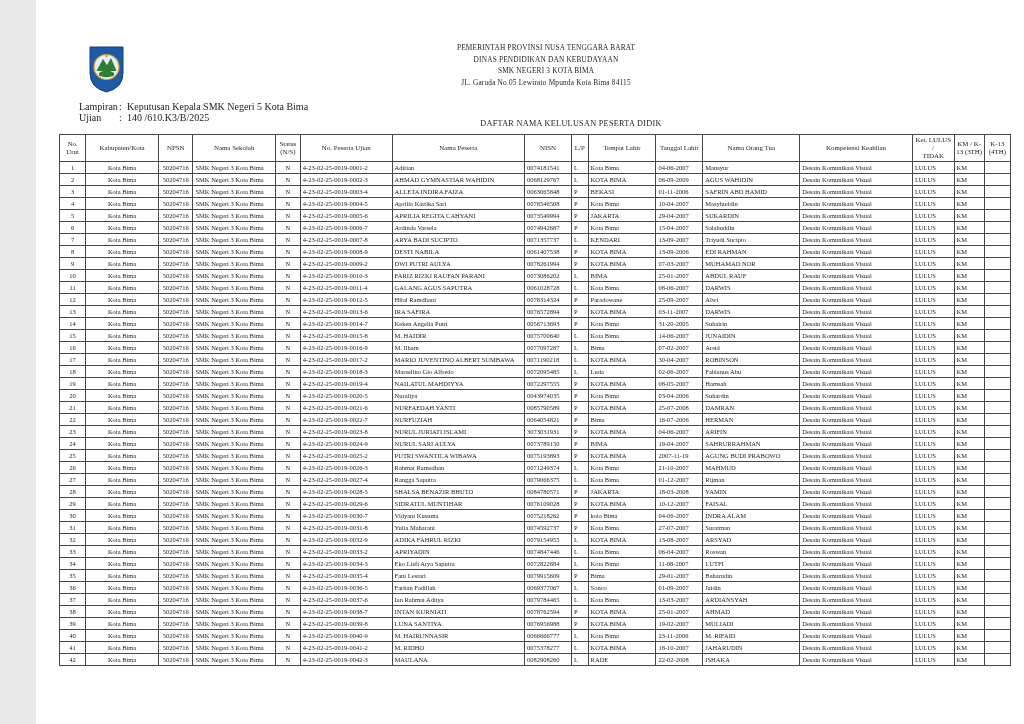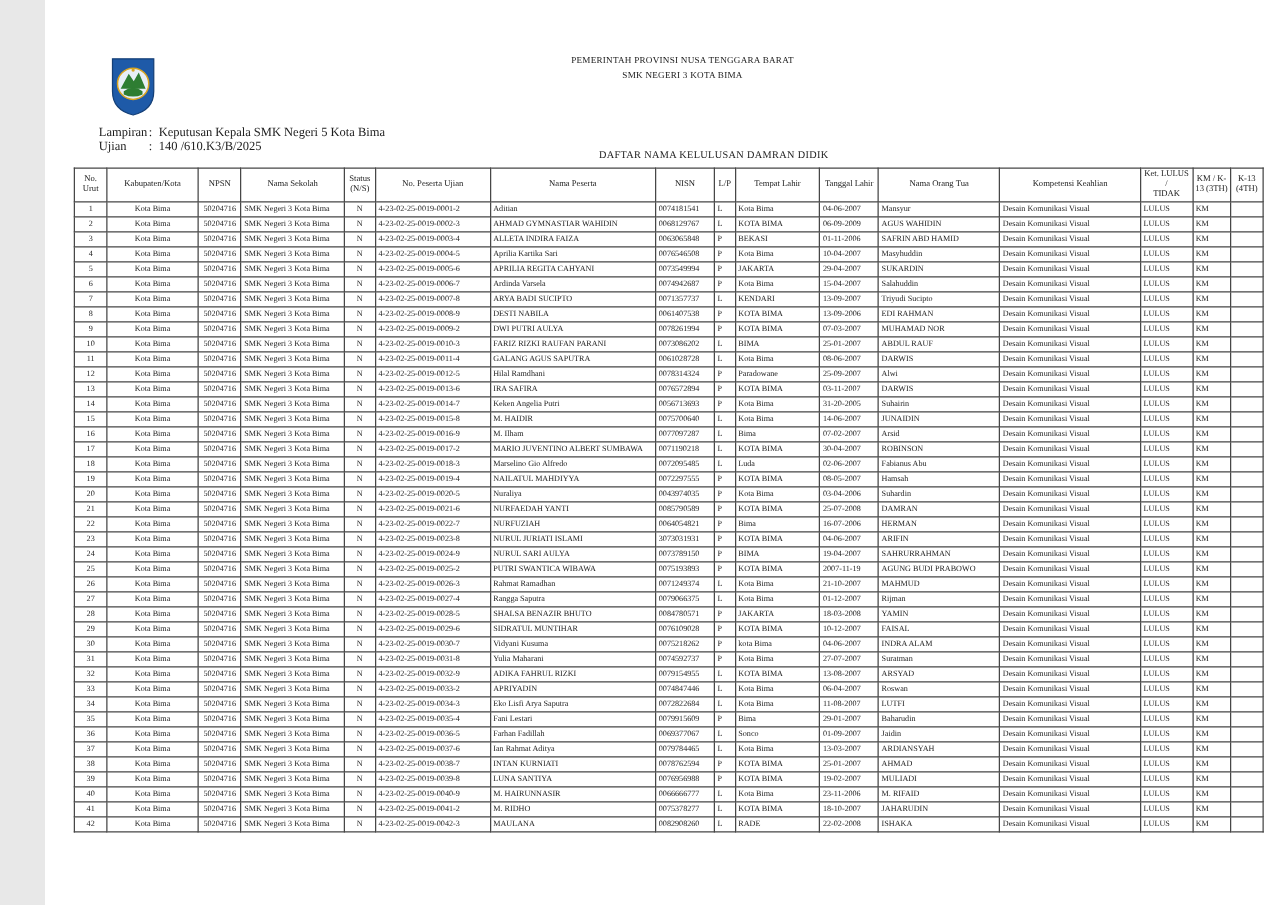--- a/index.html
+++ b/index.html
@@ -46,37 +46,39 @@
       <path d="M2 1 H35 V27 Q35 42 18.5 46 Q2 42 2 27 Z" fill="#1e5aa8" stroke="#143f77" stroke-width="1"></path>
       <circle cx="18.5" cy="21" r="12.5" fill="#e7eef6" stroke="#d9a520" stroke-width="1.2"></circle>
       <path d="M8.5 25 L15 13 L19 19 L23 12 L28.5 25 Z" fill="#2e7d32"></path>
       <path d="M11 27 Q18.5 21.5 26 27 L26 29.5 Q18.5 33 11 29.5 Z" fill="#2e7d32"></path>
       <circle cx="18.5" cy="10" r="1.3" fill="#d9a520"></circle>
     </svg>
   </div>
 
   <div class="org-block">
     <div>PEMERINTAH PROVINSI NUSA TENGGARA BARAT</div>
+    <div>DINAS PENDIDIKAN DAN KEBUDAYAAN</div>
     <div>SMK NEGERI 3 KOTA BIMA</div>
+    <div>JL. Garuda No.05 Lewirato Mpunda Kota Bima 84115</div>
   </div>
 
   <div class="lampiran">
     <div class="row">
       <span class="lbl">Lampiran</span>
       <span class="col">:</span>
       <span>Keputusan Kepala SMK Negeri 5 Kota Bima</span>
     </div>
     <div class="row">
       <span class="lbl">Ujian</span>
       <span class="col">:</span>
       <span>140 /610.K3/B/2025</span>
     </div>
   </div>
 
-  <div class="doc-title">DAFTAR NAMA KELULUSAN DAMRAN DIDIK</div>
+  <div class="doc-title">DAFTAR NAMA KELULUSAN PESERTA DIDIK</div>
 
   <table class="kelulusan">
     <colgroup>
         <col style="width: 25px;">
         <col style="width: 70px;">
         <col style="width: 33px;">
         <col style="width: 79px;">
         <col style="width: 24px;">
         <col style="width: 88px;">
         <col style="width: 127px;">

